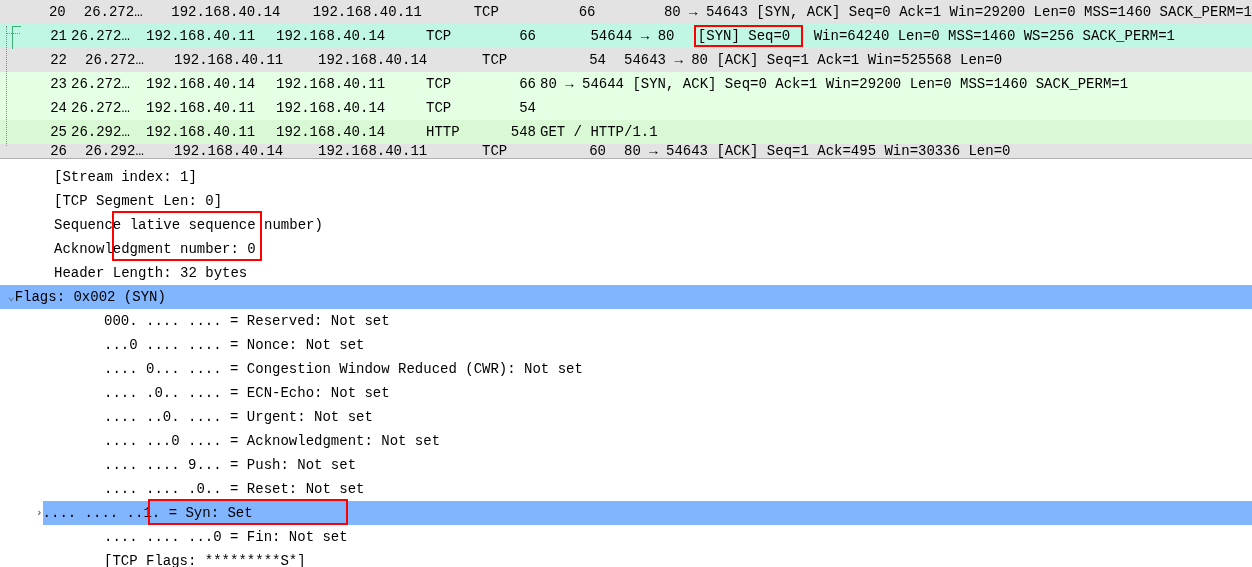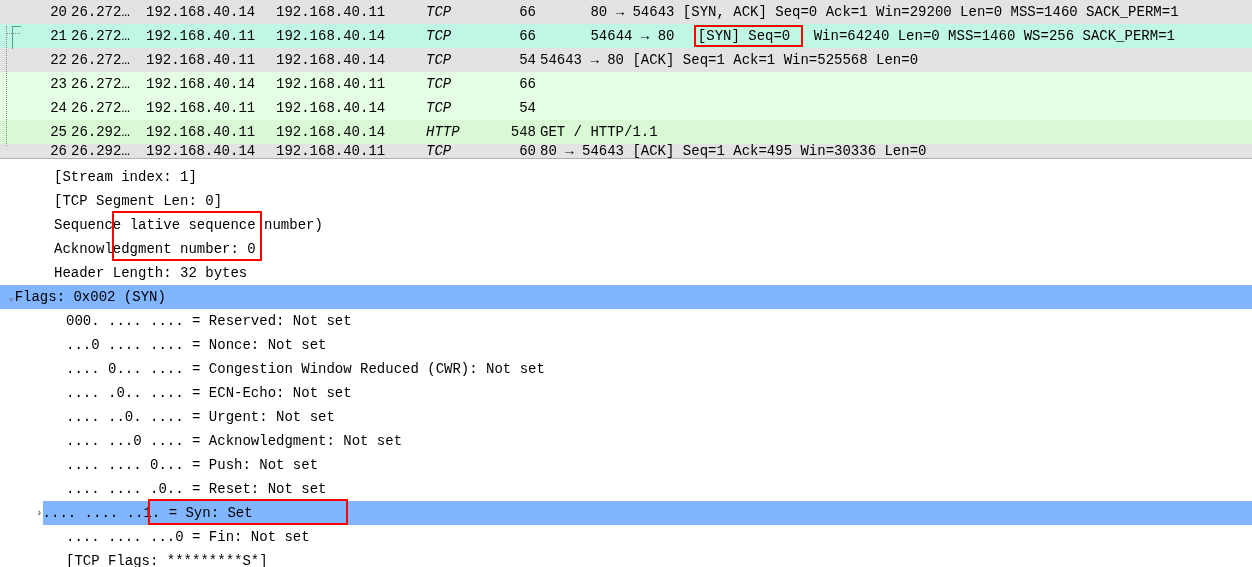--- a/index.html
+++ b/index.html
@@ -20,31 +20,31 @@
   }
   .packet-row {
     display: flex;
     height: 24px;
     align-items: center;
     white-space: pre;
     padding-left: 4px;
     box-sizing: border-box;
     overflow: hidden;
   }
-  .row-gray   { background: #e3e3e3; }
+  .row-gray   { background: #e3e3e3; gap: 14px; }
   .row-green  { background: #e5ffe5; }
   .row-sel    { background: #bff7e4; }   
   .row-http   { background: #d9f9d4; }
   .row-clip   { height: 14px; overflow: hidden; align-items: center; }
 
   .col-no   { width: 63px;  display:inline-block; text-align:right; padding-right:4px; }
   .col-time { width: 75px;  display:inline-block; }
   .col-src  { width: 130px; display:inline-block; }
   .col-dst  { width: 150px; display:inline-block; }
-  .col-proto{ width: 65px;  display:inline-block;font-style:italic; }
+  .col-proto{ width: 65px;  display:inline-block; }
   .col-len  { width: 45px;  display:inline-block; text-align:right; padding-right:4px; }
   .col-info { display:inline-block; }
 
   .hl-red-box {
     border: 2px solid #ff0000;
     padding: 0 2px;
     margin: -2px 11px;
     display: inline-block;
     line-height: 18px;
   }
@@ -55,21 +55,21 @@
     line-height: 24px;
   }
   .d-line {
     white-space: pre;
     padding-left: 54px;
     height: 24px;
     display: flex;
     align-items: center;
   }
   .d-line.ind0 { padding-left: 22px; }
-  .d-line.ind2 { padding-left: 66px; }
+  .d-line.ind2 { padding-left: 104px; }
   .d-line .arrow {
     width: 12px;
     display: inline-block;
     margin-left: -14px;
     color: #666;
     font-size: 11px;
     text-align: center;
     vertical-align: middle;
   }
   .flag-sel-full {
@@ -153,20 +153,21 @@
     <span class="col-info">54643 → 80 [ACK] Seq=1 Ack=1 Win=525568 Len=0</span>
   </div>
 
   <div class="packet-row row-green">
     <span class="col-no">23</span>
     <span class="col-time">26.272…</span>
     <span class="col-src">192.168.40.14</span>
     <span class="col-dst">192.168.40.11</span>
     <span class="col-proto">TCP</span>
     <span class="col-len">66</span>
+    <span class="col-info">80 → 54644 [SYN, ACK] Seq=0 Ack=1 Win=29200 Len=0 MSS=1460 SACK_PERM=1</span>
   </div>
 
   <div class="packet-row row-green">
     <span class="col-no">24</span>
     <span class="col-time">26.272…</span>
     <span class="col-src">192.168.40.11</span>
     <span class="col-dst">192.168.40.14</span>
     <span class="col-proto">TCP</span>
     <span class="col-len">54</span>
   </div>
@@ -211,21 +212,21 @@
   <div class="d-line ind0 flag-sel-full">
     <span class="arrow">⌄</span><span style="background:#81b5ff; padding-right:1200px;">Flags: 0x002 (SYN)</span>
   </div>
 
   <div class="d-line ind2">000. .... .... = Reserved: Not set</div>
   <div class="d-line ind2">...0 .... .... = Nonce: Not set</div>
   <div class="d-line ind2">.... 0... .... = Congestion Window Reduced (CWR): Not set</div>
   <div class="d-line ind2">.... .0.. .... = ECN-Echo: Not set</div>
   <div class="d-line ind2">.... ..0. .... = Urgent: Not set</div>
   <div class="d-line ind2">.... ...0 .... = Acknowledgment: Not set</div>
-  <div class="d-line ind2">.... .... 0... = Push: Not set</div>
+  <div class="d-line ind2">.... .... 9... = Push: Not set</div>
   <div class="d-line ind2">.... .... .0.. = Reset: Not set</div>
 
   <div class="d-line ind2 rel" style="padding-left:50px;">
     <span class="arrow" style="color:#444;">›</span><span style="background:#81b5ff; padding-right:1200px;"><span>.... .... .</span><span>.1. = Syn: Set</span></span>
   </div>
   <div class="red-overlay" style="left:148px; top:340px; width:200px; height:26px;"></div>
 
   <div class="d-line ind2">.... .... ...0 = Fin: Not set</div>
   <div class="d-line ind2">[TCP Flags: *********S*]</div>
 </div>

